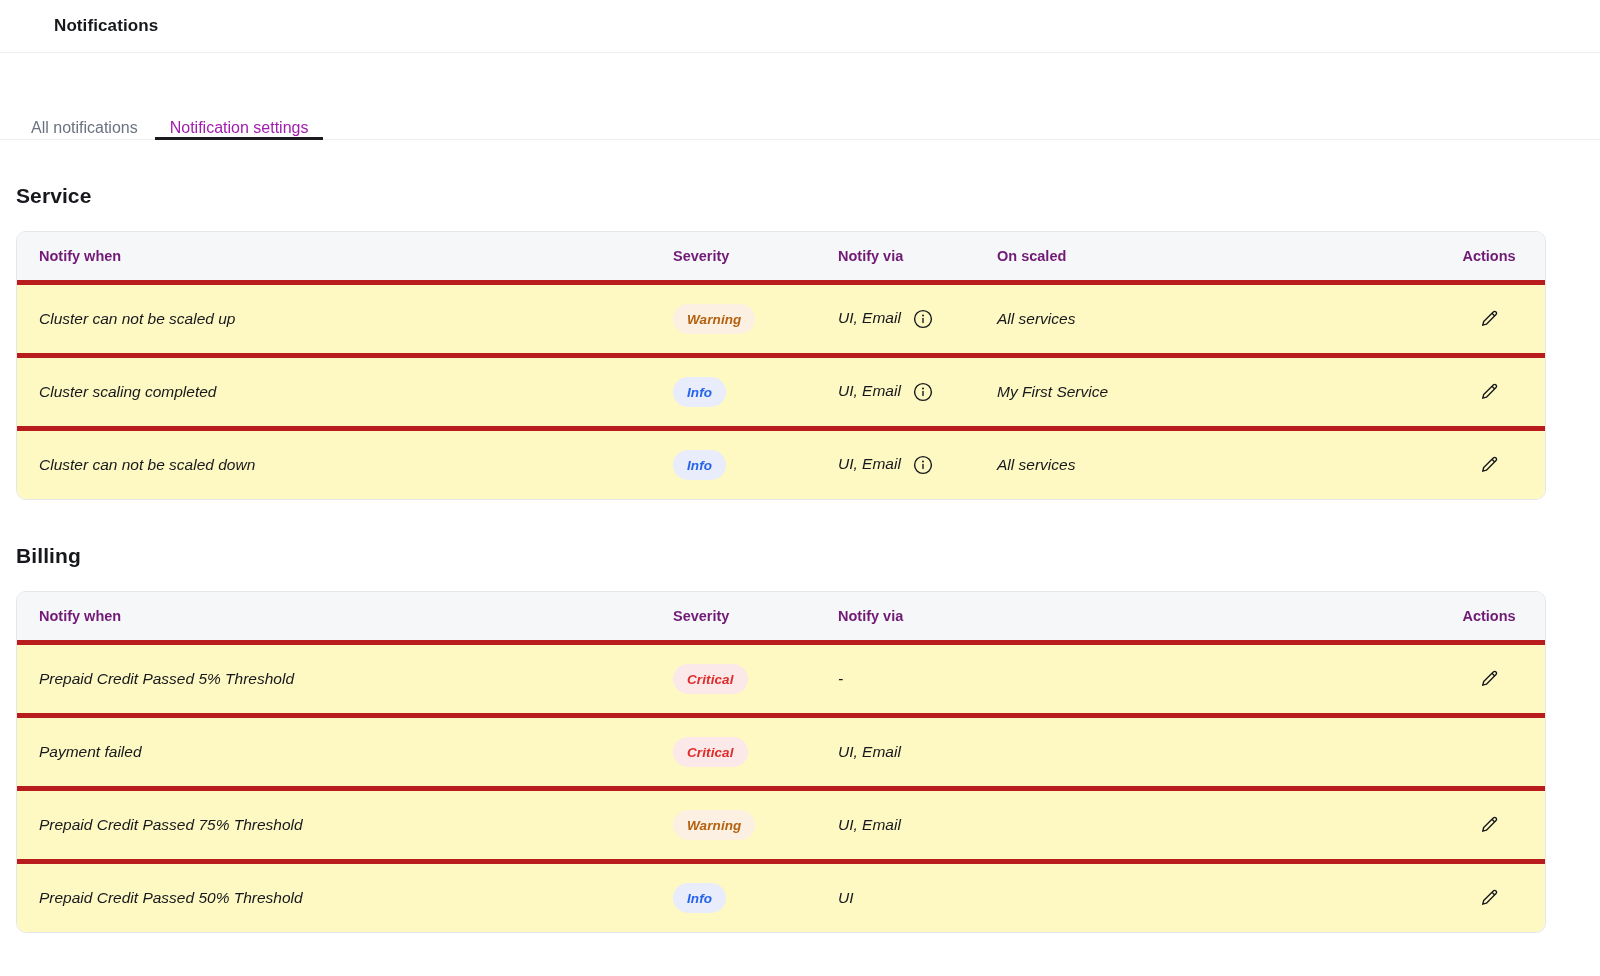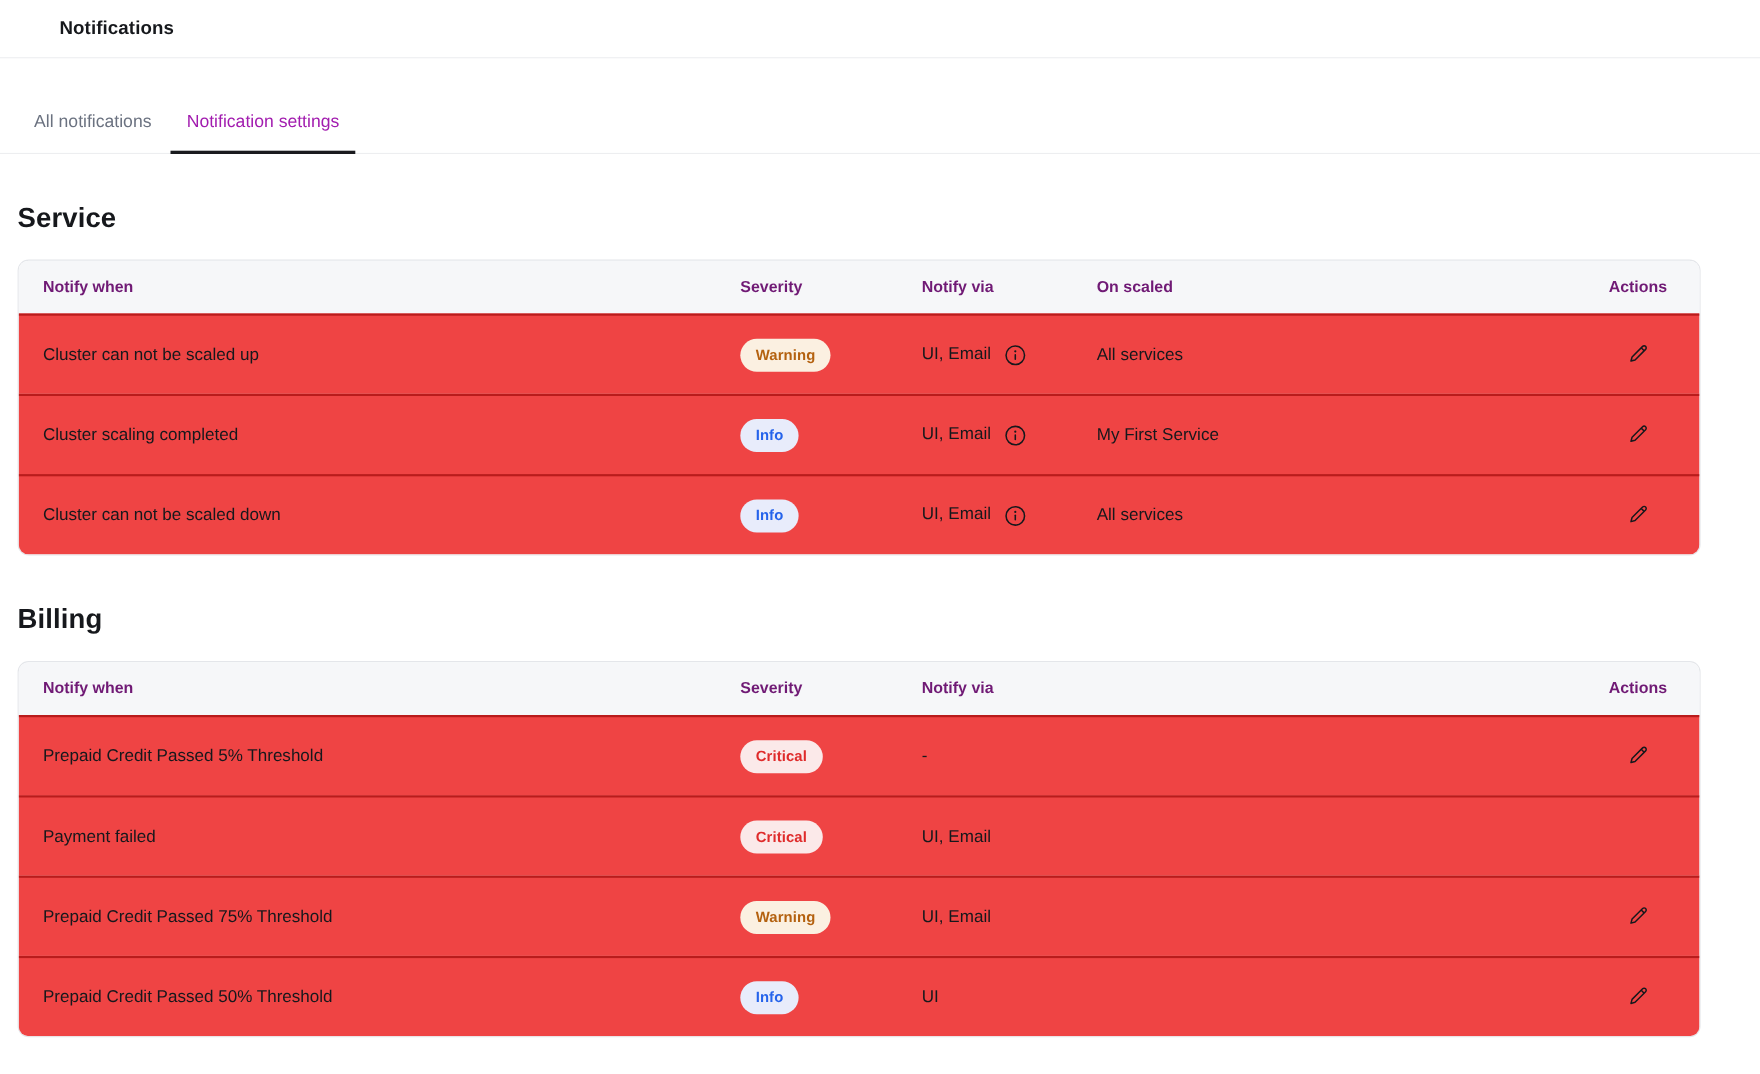--- a/index.html
+++ b/index.html
@@ -21,20 +21,21 @@
   .page-title { font-size: 17px; font-weight: 700; letter-spacing: .1px; margin-left: 38px; }
 
   
   .tabs {
     display: flex;
     gap: 2px;
     margin-top: 31px;
     padding: 0 16px;
     border-bottom: 1px solid #EDEEF0;
     height: 56px;
+    align-items: flex-end;
   }
   .tab {
     display: flex;
     align-items: center;
     padding: 0 15px;
     font-size: 16px;
     color: #6B7280;
     cursor: pointer;
     border-bottom: 3px solid transparent;
     margin-bottom: -1px;
@@ -44,21 +45,21 @@
   }
   .tab.active {
     color: #a21caf;
     font-weight: 400;
     border-bottom-color: #1A1B1E;
   }
 
   
   .section-title {
     margin: 44px 0 0 16px;
-    font-size: 25px;
+    font-size: 21px;
     font-weight: 700;
     letter-spacing: .1px;
   }
 
   .table {
     margin: 23px 54px 0 16px;
     border: 1px solid #E4E6EA;
     border-radius: 10px;
     overflow: hidden;
     background: #fff;
@@ -74,22 +75,23 @@
   .thead {
     height: 48px;
     background: #F6F7F9;
     font-size: 14.5px;
     font-weight: 600;
     color: #701a75;
   }
   .trow {
     height: 73px;
     font-size: 15.5px;
-    border-top: 2px solid #b91c1c;
-    background: #ef4444;
+    border-top: 5px solid #b91c1c;
+    background: #fef9c3;
+    font-style: italic;
   }
   .th-actions, .td-actions { text-align: center; }
 
   
   .badge {
     display: inline-flex;
     align-items: center;
     height: 30px;
     padding: 0 14px;
     border-radius: 15px;

